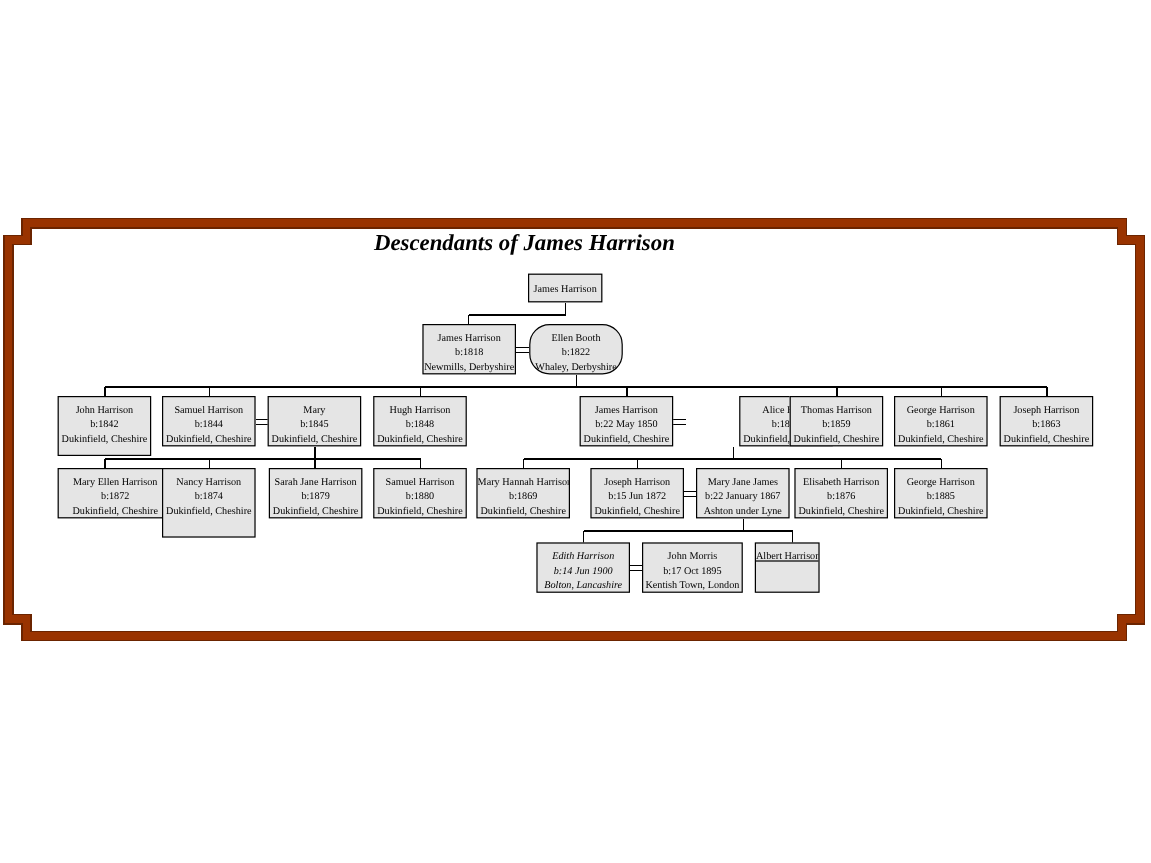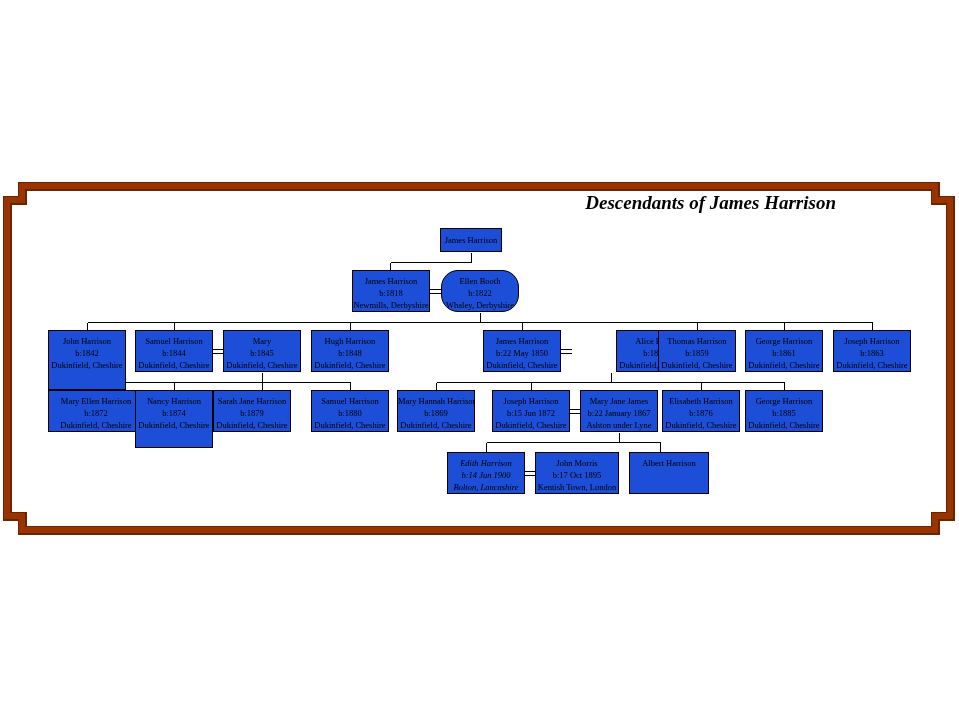--- a/index.html
+++ b/index.html
@@ -13,31 +13,32 @@
   }
   svg.layer {
     position: absolute;
     left: 0; top: 0;
     width: 959px; height: 719px;
   }
   .chart-title {
     position: absolute;
     left: 0; top: 192px;
     width: 836px;
-    text-align: right;
+    text-align: center;
     font-family: "Liberation Serif", "DejaVu Serif", serif;
     font-size: 19px;
     font-weight: bold;
     font-style: italic;
     color: #000000;
+    padding-left: 19px;
   }
   .person {
     position: absolute;
     box-sizing: border-box;
-    background: #1d4ed8;
+    background: #e5e5e5;
     border: 1px solid #000000;
     text-align: center;
     padding-top: 4px;
     font-size: 8.5px;
     line-height: 12px;
     color: #000000;
     white-space: nowrap;
     overflow: hidden;
   }
   .person.single { padding-top: 5px; }
@@ -103,21 +104,21 @@
       <div class="person" style="left: 352px; top: 270px; width: 78px; height: 42px;">
         <span>James Harrison</span>
         <span>b:1818</span>
         <span>Newmills, Derbyshire</span>
       </div>
       <div class="person" style="left: 441px; top: 270px; width: 78px; height: 42px; border-radius: 17px;">
         <span>Ellen Booth</span>
         <span>b:1822</span>
         <span>Whaley, Derbyshire</span>
       </div>
-      <div class="person" style="left: 48px; top: 330px; width: 78px; height: 60px;">
+      <div class="person" style="left: 48px; top: 330px; width: 78px; height: 50px;">
         <span>John Harrison</span>
         <span>b:1842</span>
         <span>Dukinfield, Cheshire</span>
       </div>
       <div class="person" style="left: 135px; top: 330px; width: 78px; height: 42px;">
         <span>Samuel Harrison</span>
         <span>b:1844</span>
         <span>Dukinfield, Cheshire</span>
       </div>
       <div class="person" style="left: 223px; top: 330px; width: 78px; height: 42px;">
@@ -158,21 +159,21 @@
       <div class="person" style="left: 48px; top: 390px; width: 96px; height: 42px;">
         <span>Mary Ellen Harrison</span>
         <span>b:1872</span>
         <span>Dukinfield, Cheshire</span>
       </div>
       <div class="person" style="left: 135px; top: 390px; width: 78px; height: 58px;">
         <span>Nancy Harrison</span>
         <span>b:1874</span>
         <span>Dukinfield, Cheshire</span>
       </div>
-      <div class="person" style="left: 213px; top: 390px; width: 78px; height: 42px;">
+      <div class="person" style="left: 224px; top: 390px; width: 78px; height: 42px;">
         <span>Sarah Jane Harrison</span>
         <span>b:1879</span>
         <span>Dukinfield, Cheshire</span>
       </div>
       <div class="person" style="left: 311px; top: 390px; width: 78px; height: 42px;">
         <span>Samuel Harrison</span>
         <span>b:1880</span>
         <span>Dukinfield, Cheshire</span>
       </div>
       <div class="person" style="left: 397px; top: 390px; width: 78px; height: 42px;">
@@ -203,18 +204,18 @@
       <div class="person" style="left: 447px; top: 452px; width: 78px; height: 42px; font-style: italic;">
         <span>Edith Harrison</span>
         <span>b:14 Jun 1900</span>
         <span>Bolton, Lancashire</span>
       </div>
       <div class="person" style="left: 535px; top: 452px; width: 84px; height: 42px;">
         <span>John Morris</span>
         <span>b:17 Oct 1895</span>
         <span>Kentish Town, London</span>
       </div>
-      <div class="person" style="left: 629px; top: 452px; width: 80px; height: 42px;">
+      <div class="person" style="left: 629px; top: 452px; width: 54px; height: 42px; text-decoration: underline;">
         <span>Albert Harrison</span>
       </div>
     </div>
 
 </div>
 
 </body></html>

